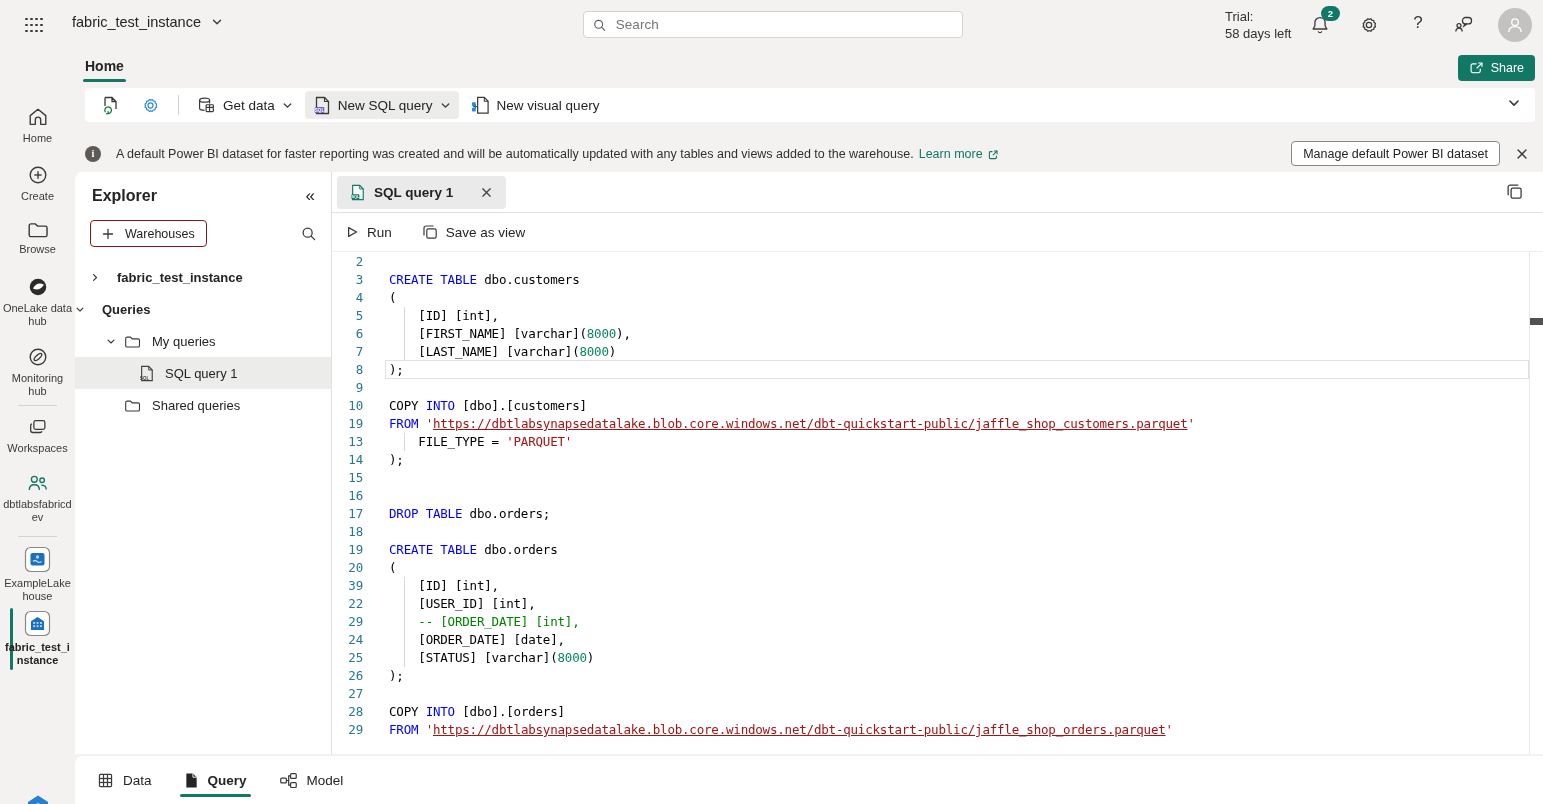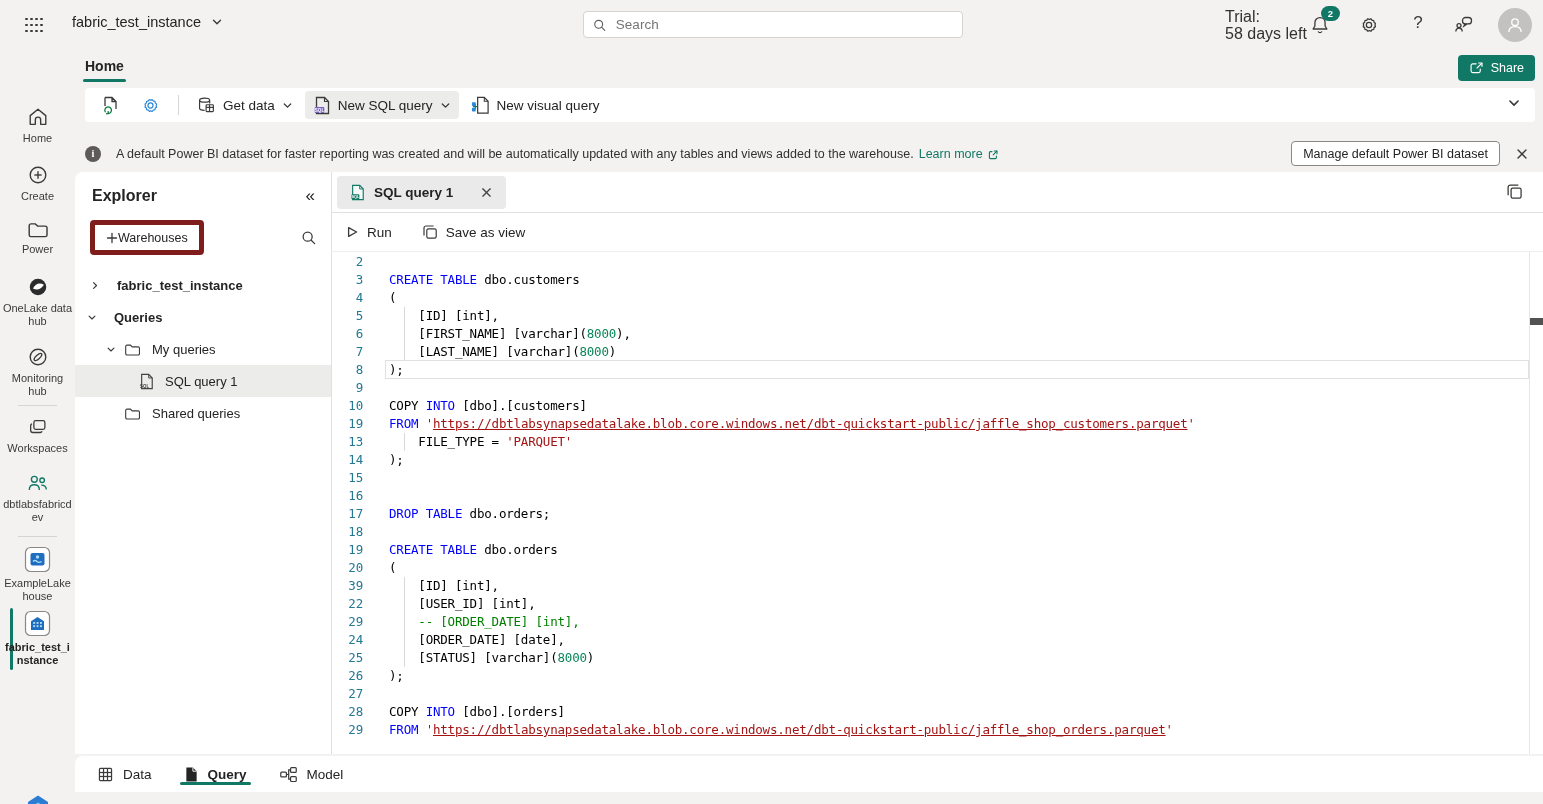--- a/index.html
+++ b/index.html
@@ -15,21 +15,21 @@
   #topbar{position:absolute;top:0;left:0;right:0;height:50px;background:#f3f2f1;}
   #waffle{left:24px;top:16px;width:20px;height:18px;display:grid;
           grid-template-columns:repeat(4,1fr);grid-template-rows:repeat(3,1fr);cursor:pointer;}
   #waffle i{width:2.6px;height:2.6px;border-radius:50%;background:#3b3a39;margin:auto;}
   #ws-title{left:72px;top:14px;font-size:14.5px;gap:10px;cursor:pointer;}
   #searchbox{left:583px;top:11px;width:362px;height:25px;background:#fff;
              border:1px solid #d6d4d2;border-radius:4px;display:flex;align-items:center;
              padding:0 8px;gap:7px;}
   #searchbox input{border:none;outline:none;font-size:13.5px;width:100%;background:transparent;
                    color:#424242;font-family:"Liberation Sans",sans-serif;}
-  #trial{left:1225px;top:8px;font-size:16px;line-height:17px;color:#323130;}
+  #trial{left:1225px;top:8px;font-size:13px;line-height:17px;color:#323130;}
   .topbtn{width:24px;height:24px;display:flex;align-items:center;justify-content:center;cursor:pointer;}
   #bell{left:1308px;top:13px;}
   #badge{position:absolute;left:13px;top:-7px;min-width:15px;height:15px;border-radius:8px;
          background:#117865;color:#fff;font-size:9.5px;display:flex;align-items:center;
          justify-content:center;font-weight:bold;padding:0 2px;}
   #gear-top{left:1357px;top:13px;}
   #help{left:1406px;top:11px;font-size:17px;color:#3b3a39;}
   #feedback{left:1452px;top:13px;}
   #avatar{left:1498px;top:8px;width:34px;height:34px;border-radius:50%;background:#c4c2c0;
           display:flex;align-items:center;justify-content:center;cursor:pointer;}
@@ -77,22 +77,22 @@
 
   
   #content{position:absolute;left:75px;top:172px;width:1468px;height:582px;background:#fff;
            border-top-left-radius:8px;}
   
   #explorer{position:absolute;left:0;top:0;width:256px;height:100%;border-right:1px solid #e0e0e0;}
   #exp-head{display:flex;padding:15px 16px 0 17px;}
   #exp-title{font-size:16px;font-weight:bold;}
   #exp-collapse{margin-left:auto;font-size:17px;color:#242424;cursor:pointer;line-height:1;}
   #wh-row{display:flex;align-items:center;margin:15px 14px 0 15px;}
-  #wh-btn{height:25px;border:5px solid #7f1d1d;border-radius:4px;background:#fff;display:flex;
-          align-items:center;gap:0;padding:0 11px;font-size:12.5px;cursor:pointer;}
+  #wh-btn{height:25px;border:1px solid #7f1d1d;border-radius:4px;background:#fff;display:flex;
+          align-items:center;gap:11px;padding:0 11px;font-size:12.5px;cursor:pointer;}
   #exp-search{margin-left:auto;cursor:pointer;}
   #tree{margin-top:14px;font-size:13px;}
   .trow{height:32px;display:flex;align-items:center;cursor:pointer;}
   .trow .chev{width:10px;display:flex;justify-content:center;}
   .trow.sel{background:#ececeb;}
   .tlabel{margin-left:11px;}
   .tbold{font-weight:bold;}
 
   
   #editor{position:absolute;left:256px;top:0;right:0;height:100%;}
@@ -115,21 +115,21 @@
   .cl .guide{position:absolute;left:73px;top:0;bottom:0;border-left:1px solid #d8d8d8;}
   .cl.cur::after{content:"";position:absolute;left:54px;right:0;top:-1px;bottom:0;
                  border:1px solid #e0e0e0;}
   .kw{color:#0000ff;} .pl{color:#000;} .str{color:#a31515;}
   .url{color:#a31515;text-decoration:underline;} .num{color:#098658;} .cmt{color:#008000;}
   #vline{position:absolute;right:13px;top:79px;bottom:0;width:1px;background:#e8e6e4;}
   #scrollmark{position:absolute;right:0;top:146px;width:13px;height:7px;background:#525252;
               cursor:pointer;}
 
   
-  #bottombar{position:absolute;left:75px;top:756px;right:0;height:36px;background:#fff;
+  #bottombar{position:absolute;left:75px;top:756px;right:0;height:48px;background:#fff;
              border-top-left-radius:8px;display:flex;align-items:center;padding-left:18px;
              gap:24px;font-size:13.5px;}
   .bb-item{position:relative;height:100%;display:flex;align-items:center;gap:9px;padding:0 4px;
            cursor:pointer;}
   .bb-item.active{font-weight:bold;}
   .bb-item.active::after{content:"";position:absolute;left:0;right:0;bottom:7px;height:3px;
                          background:#117865;border-radius:2px;}
 </style>
 </head>
 <body>
@@ -394,21 +394,21 @@
             <line x1="12" y1="8" x2="12" y2="16"></line>
             <line x1="8" y1="12" x2="16" y2="12"></line>
           </g>
         </svg>
       <span class="lbl">Create</span>
     </div>
     <div class="rail-item" style="top:170px">
       <svg width="22" height="19" class="ic">
           <use href="#i-folder"></use>
         </svg>
-      <span class="lbl">Power</span>
+      <span class="lbl">Browse</span>
     </div>
     <div class="rail-item" style="top:226px">
       <svg width="22" height="22" viewBox="0 0 24 24">
           <circle cx="12" cy="12" r="9" fill="#2b2b2b"></circle>
           <path d="M6.5 13.5 Q11 5.5 18.5 9.5 Q13.5 17 6.5 13.5 Z" fill="#fff"></path>
         </svg>
       <span class="lbl">OneLake data hub</span>
     </div>
     <div class="rail-item" style="top:296px">
       <svg width="22" height="22" viewBox="0 0 24 24" class="ic">
@@ -498,21 +498,21 @@
       </div>
       <div id="tree">
         <div class="trow" style="padding-left:15px">
           <span class="chev">
               <svg width="11" height="11" class="ic">
                 <use href="#i-chevr"></use>
               </svg>
             </span>
           <span class="tlabel tbold" style="margin-left:17px">fabric_test_instance</span>
         </div>
-        <div class="trow" style="padding-left:12px">
+        <div class="trow" style="padding-left:0">
           <span class="chev">
               <svg width="11" height="11" class="ic">
                 <use href="#i-chevd"></use>
               </svg>
             </span>
           <span class="tlabel tbold" style="margin-left:17px">Queries</span>
         </div>
         <div class="trow" style="padding-left:31px">
           <span class="chev">
               <svg width="11" height="11" class="ic">

